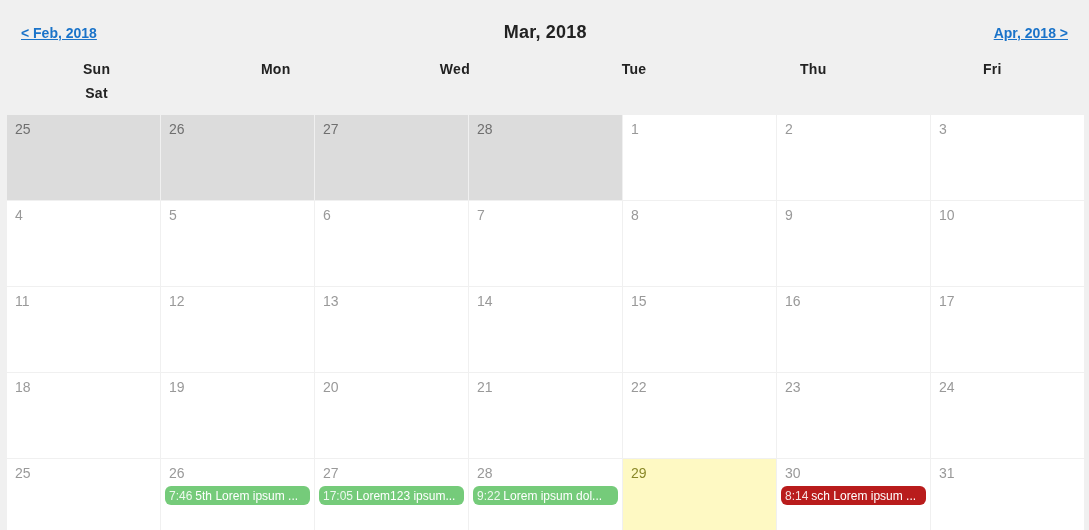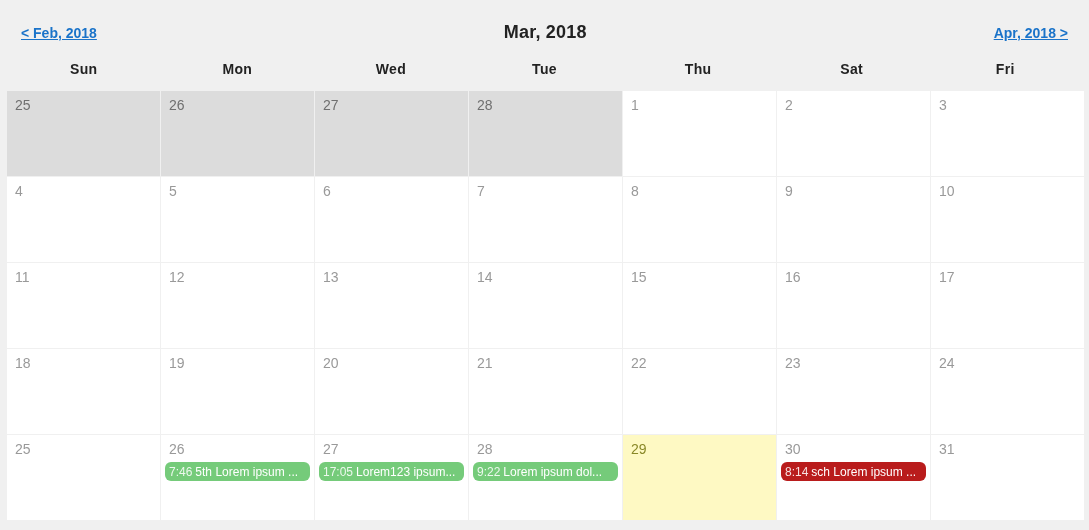--- a/index.html
+++ b/index.html
@@ -31,21 +31,21 @@
     cursor: pointer;
   }
   .nav .title {
     font-weight: 800;
     font-size: 18px;
     color: #222;
     letter-spacing: 0.2px;
   }
   .weekdays {
     display: grid;
-    grid-template-columns: repeat(7, 1fr);
+    grid-template-columns: repeat(6, 1fr);
     padding: 0 0 10px 0;
   }
   .weekdays > div {
     text-align: center;
     font-weight: 700;
     font-size: 14px;
     color: #222;
     padding: 4px 0;
     letter-spacing: 0.3px;
   }
@@ -113,22 +113,22 @@
     <a>&lt; Feb, 2018</a>
     <div class="title">Mar, 2018</div>
     <a>Apr, 2018 &gt;</a>
   </div>
   <div class="weekdays" id="weekdays">
       <div>Sun</div>
       <div>Mon</div>
       <div>Wed</div>
       <div>Tue</div>
       <div>Thu</div>
+      <div>Fri</div>
       <div>Sat</div>
-      <div>Fri</div>
     </div>
   <div class="grid" id="grid">
       <div class="cell other-month">
         <div class="daynum">25</div>
       </div>
       <div class="cell other-month">
         <div class="daynum">26</div>
       </div>
       <div class="cell other-month">
         <div class="daynum">27</div>

